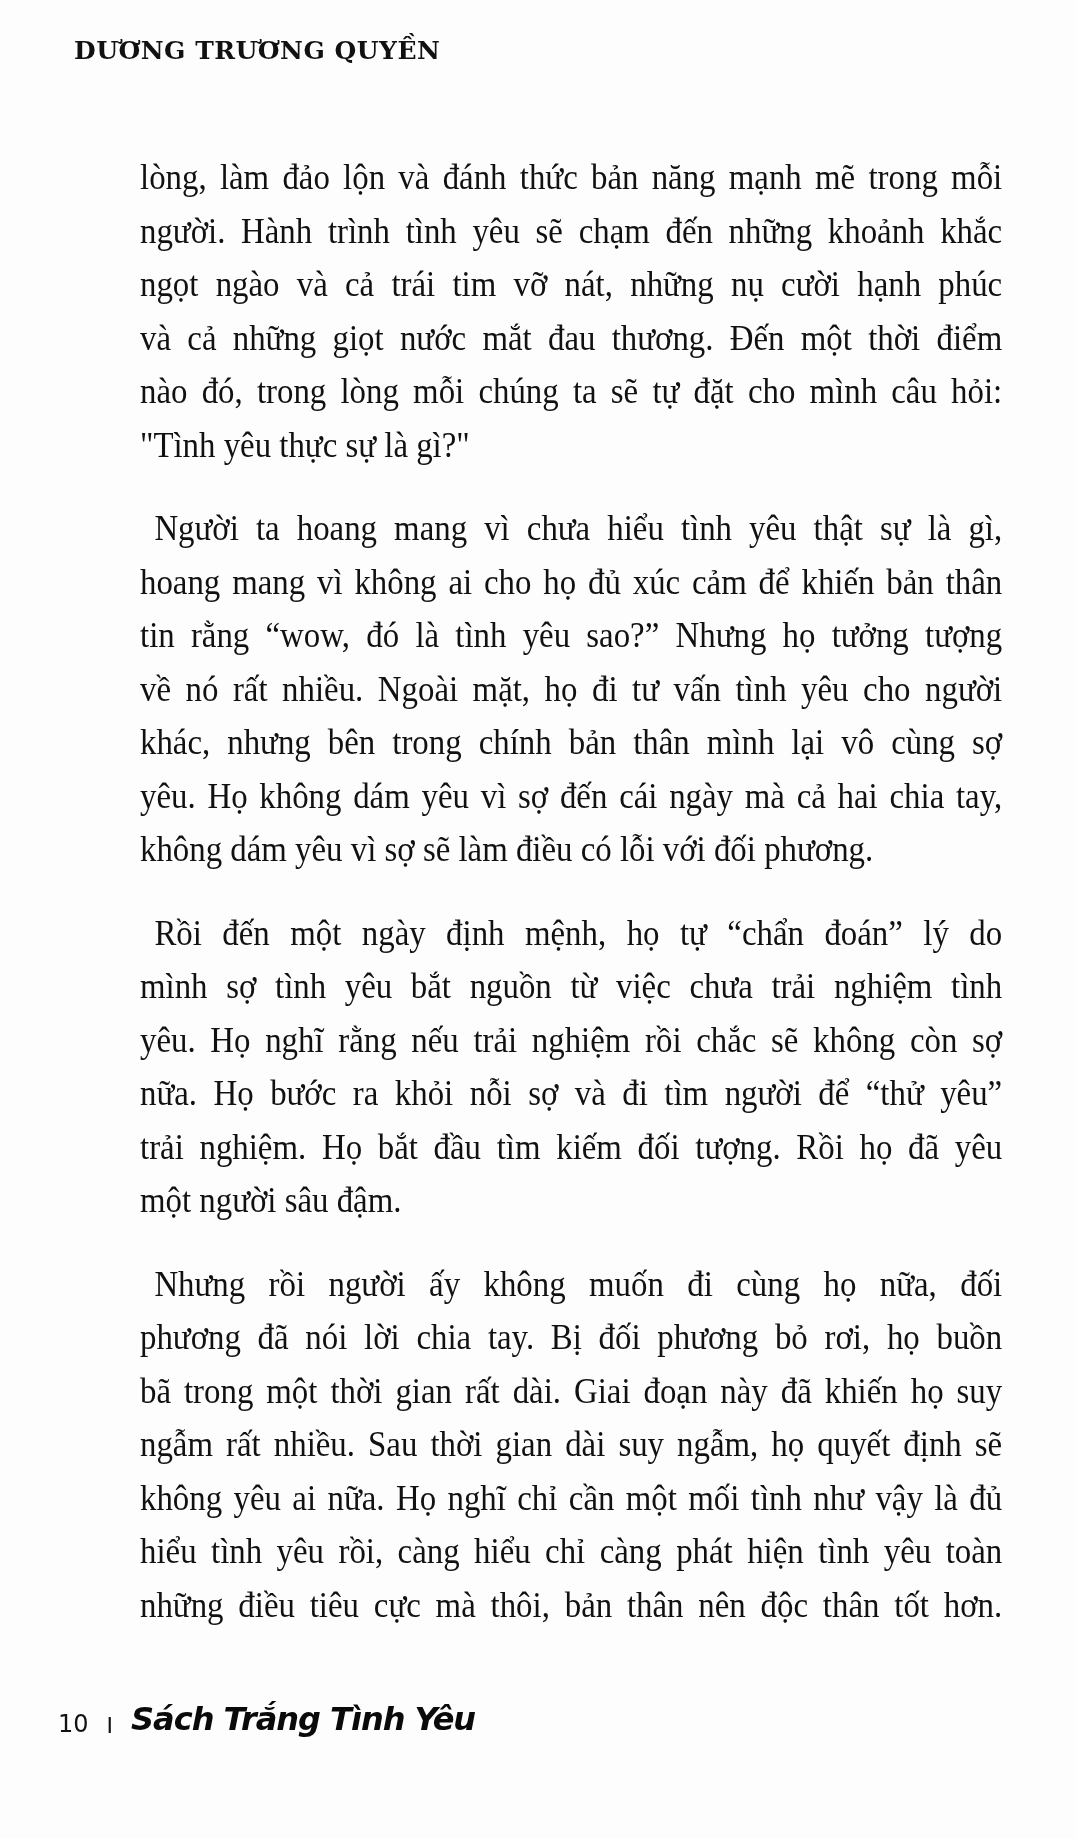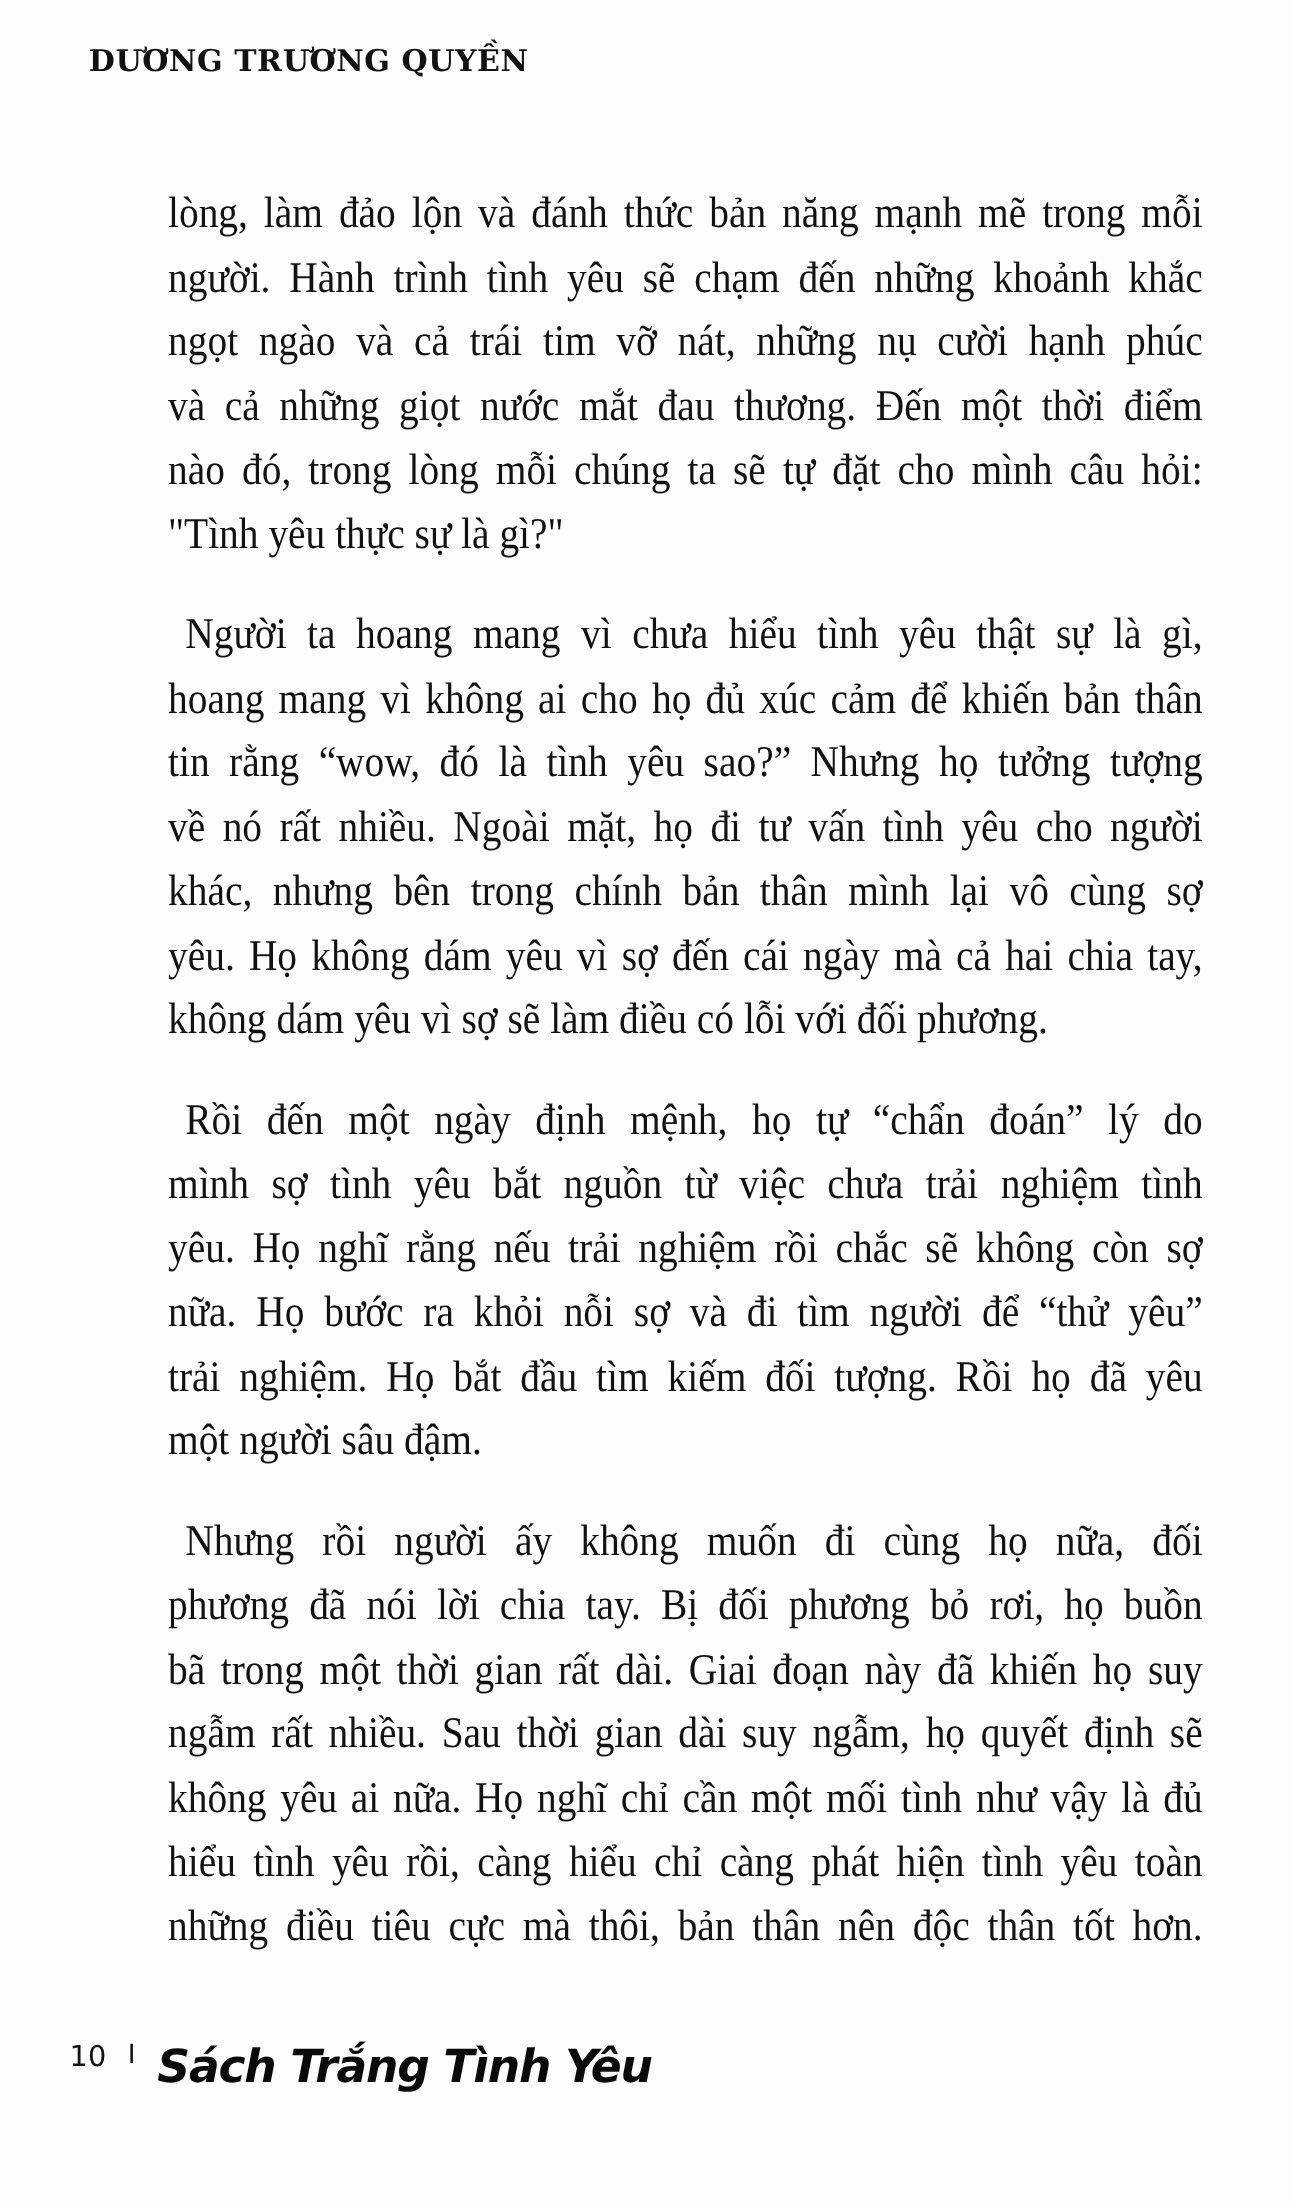--- a/index.html
+++ b/index.html
@@ -15,27 +15,27 @@
     .body-text {
       position: absolute; left: 140px; top: 150px; width: 862px;
       font-size: 36.5px; line-height: 53.5px; text-align: justify;
       transform: scaleX(0.9); transform-origin: left top;
       width: 958px;
     }
     .para { margin: 0 0 30px 0; text-indent: 0; }
     .line { display: block; text-align: justify; text-align-last: justify; white-space: nowrap; }
     .line.last { text-align-last: left; }
     .footer {
-      position: absolute; left: 58px; top: 1700px; display: flex; align-items: flex-start; gap: 18px;
+      position: absolute; left: 58px; top: 1700px; display: flex; align-items: flex-end; gap: 18px;
     }
     .page-num { font-family: "DejaVu Sans", sans-serif; font-size: 24px; color: #111; }
     .sep { font-family: "DejaVu Sans", sans-serif; font-size: 22px; color: #111; }
     .book-title {
       font-family: "DejaVu Sans", sans-serif; font-weight: bold; font-style: italic;
-      font-size: 38px; color: #0a0a0a; letter-spacing: -1px;
+      font-size: 32px; color: #0a0a0a; letter-spacing: -1px;
     }
   </style>
 </head>
 <body>
 
 <div class="running-head">DƯƠNG TRƯƠNG QUYỀN</div>
 
 <div class="body-text">
   <div class="para">
     <span class="line">lòng, làm đảo lộn và đánh thức bản năng mạnh mẽ trong mỗi</span>

